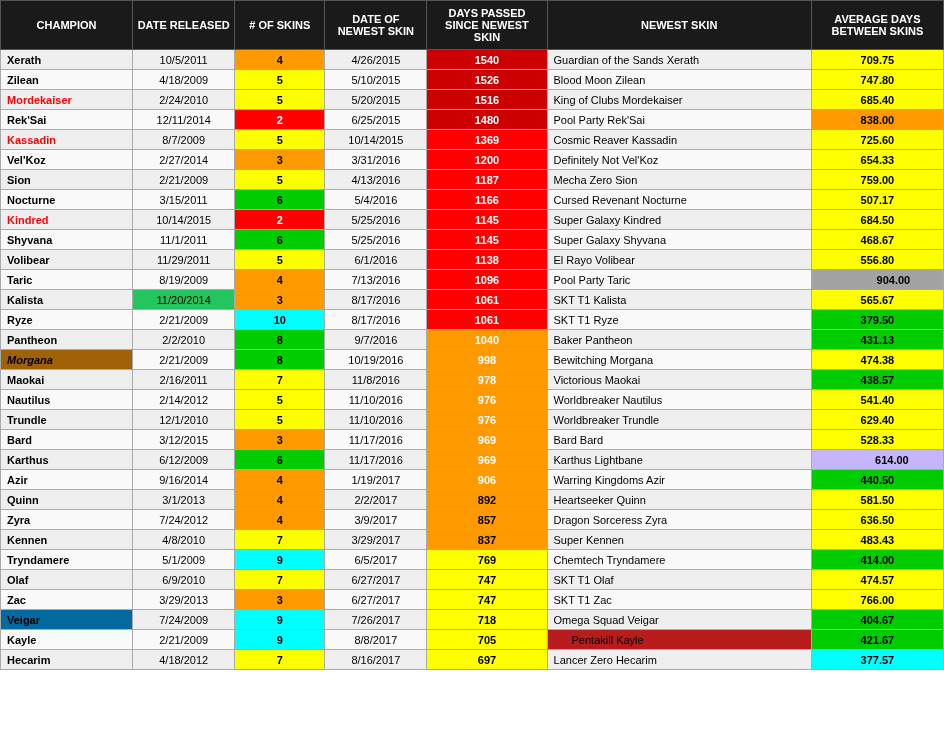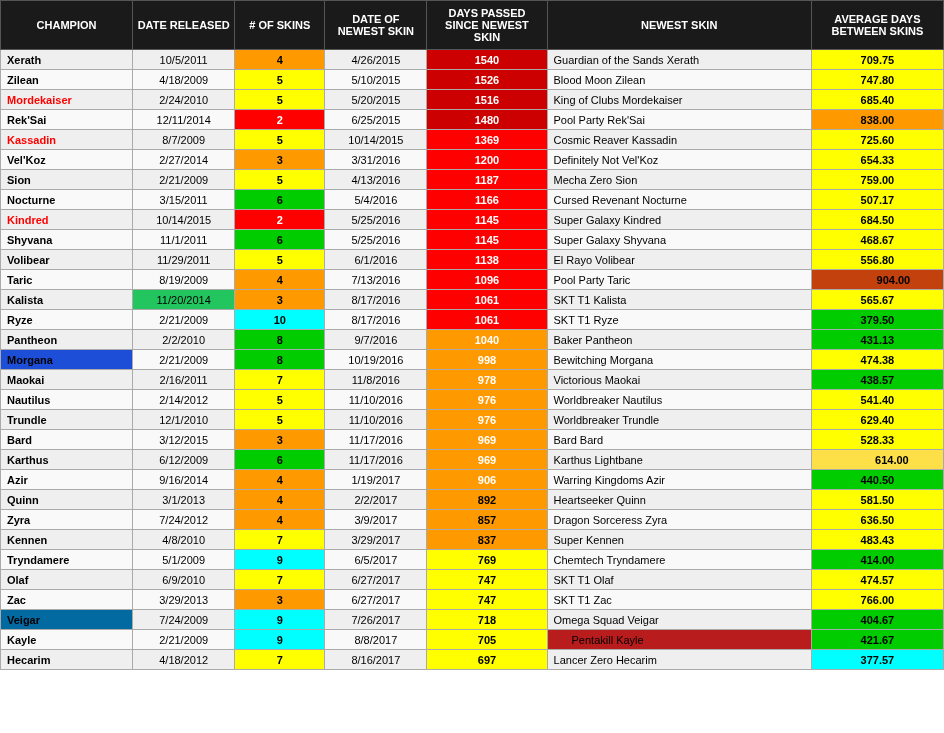--- a/index.html
+++ b/index.html
@@ -142,21 +142,21 @@
         <td class="col-newest-skin" style="background-color: rgb(239, 239, 239);">El Rayo Volibear</td>
         <td style="background-color: rgb(255, 255, 0); font-weight: bold;">556.80</td>
       </tr>
       <tr>
         <td class="col-champion" style="background-color: rgb(249, 249, 249);">Taric</td>
         <td style="background-color: rgb(249, 249, 249);">8/19/2009</td>
         <td style="background-color: rgb(255, 153, 0); color: rgb(0, 0, 0); font-weight: bold;">4</td>
         <td style="background-color: rgb(249, 249, 249);">7/13/2016</td>
         <td style="background-color: rgb(255, 0, 0); color: rgb(255, 255, 255); font-weight: bold;">1096</td>
         <td class="col-newest-skin" style="background-color: rgb(249, 249, 249);">Pool Party Taric</td>
-        <td style="background-color: #c2410c; font-weight: bold; padding-left: 36px;">904.00</td>
+        <td style="background-color: #a3a3a3; font-weight: bold; padding-left: 36px;">904.00</td>
       </tr>
       <tr>
         <td class="col-champion" style="background-color: rgb(239, 239, 239);">Kalista</td>
         <td style="background-color: #22c55e;">11/20/2014</td>
         <td style="background-color: rgb(255, 153, 0); color: rgb(0, 0, 0); font-weight: bold;">3</td>
         <td style="background-color: rgb(239, 239, 239);">8/17/2016</td>
         <td style="background-color: rgb(255, 0, 0); color: rgb(255, 255, 255); font-weight: bold;">1061</td>
         <td class="col-newest-skin" style="background-color: rgb(239, 239, 239); margin-top: 40px;">SKT T1 Kalista</td>
         <td style="background-color: rgb(255, 255, 0); font-weight: bold;">565.67</td>
       </tr>
@@ -172,21 +172,21 @@
       <tr>
         <td class="col-champion" style="background-color: rgb(239, 239, 239);">Pantheon</td>
         <td style="background-color: rgb(239, 239, 239);">2/2/2010</td>
         <td style="background-color: rgb(0, 204, 0); color: rgb(0, 0, 0); font-weight: bold;">8</td>
         <td style="background-color: rgb(239, 239, 239);">9/7/2016</td>
         <td style="background-color: rgb(255, 153, 0); color: rgb(255, 255, 255); font-weight: bold;">1040</td>
         <td class="col-newest-skin" style="background-color: rgb(239, 239, 239);">Baker Pantheon</td>
         <td style="background-color: rgb(0, 204, 0); font-weight: bold;">431.13</td>
       </tr>
       <tr>
-        <td class="col-champion" style="background-color: #1d4ed8;">Morgana</td>
+        <td class="col-champion" style="background-color: #a16207; font-style: italic;">Morgana</td>
         <td style="background-color: rgb(249, 249, 249);">2/21/2009</td>
         <td style="background-color: rgb(0, 204, 0); color: rgb(0, 0, 0); font-weight: bold;">8</td>
         <td style="background-color: rgb(249, 249, 249);">10/19/2016</td>
         <td style="background-color: rgb(255, 153, 0); color: rgb(255, 255, 255); font-weight: bold;">998</td>
         <td class="col-newest-skin" style="background-color: rgb(249, 249, 249);">Bewitching Morgana</td>
         <td style="background-color: rgb(255, 255, 0); font-weight: bold;">474.38</td>
       </tr>
       <tr>
         <td class="col-champion" style="background-color: rgb(239, 239, 239);">Maokai</td>
         <td style="background-color: rgb(239, 239, 239);">2/16/2011</td>
@@ -223,21 +223,21 @@
         <td class="col-newest-skin" style="background-color: rgb(249, 249, 249);">Bard Bard</td>
         <td style="background-color: rgb(255, 255, 0); font-weight: bold;">528.33</td>
       </tr>
       <tr>
         <td class="col-champion" style="background-color: rgb(239, 239, 239);">Karthus</td>
         <td style="background-color: rgb(239, 239, 239);">6/12/2009</td>
         <td style="background-color: rgb(0, 204, 0); color: rgb(0, 0, 0); font-weight: bold;">6</td>
         <td style="background-color: rgb(239, 239, 239);">11/17/2016</td>
         <td style="background-color: rgb(255, 153, 0); color: rgb(255, 255, 255); font-weight: bold;">969</td>
         <td class="col-newest-skin" style="background-color: rgb(239, 239, 239);">Karthus Lightbane</td>
-        <td style="background-color: #fde047; font-weight: bold; padding-left: 33px;">614.00</td>
+        <td style="background-color: #c4b5fd; font-weight: bold; padding-left: 33px;">614.00</td>
       </tr>
       <tr>
         <td class="col-champion" style="background-color: rgb(249, 249, 249);">Azir</td>
         <td style="background-color: rgb(249, 249, 249);">9/16/2014</td>
         <td style="background-color: rgb(255, 153, 0); color: rgb(0, 0, 0); font-weight: bold;">4</td>
         <td style="background-color: rgb(249, 249, 249);">1/19/2017</td>
         <td style="background-color: rgb(255, 153, 0); color: rgb(255, 255, 255); font-weight: bold;">906</td>
         <td class="col-newest-skin" style="background-color: rgb(249, 249, 249);">Warring Kingdoms Azir</td>
         <td style="background-color: rgb(0, 204, 0); font-weight: bold;">440.50</td>
       </tr>

